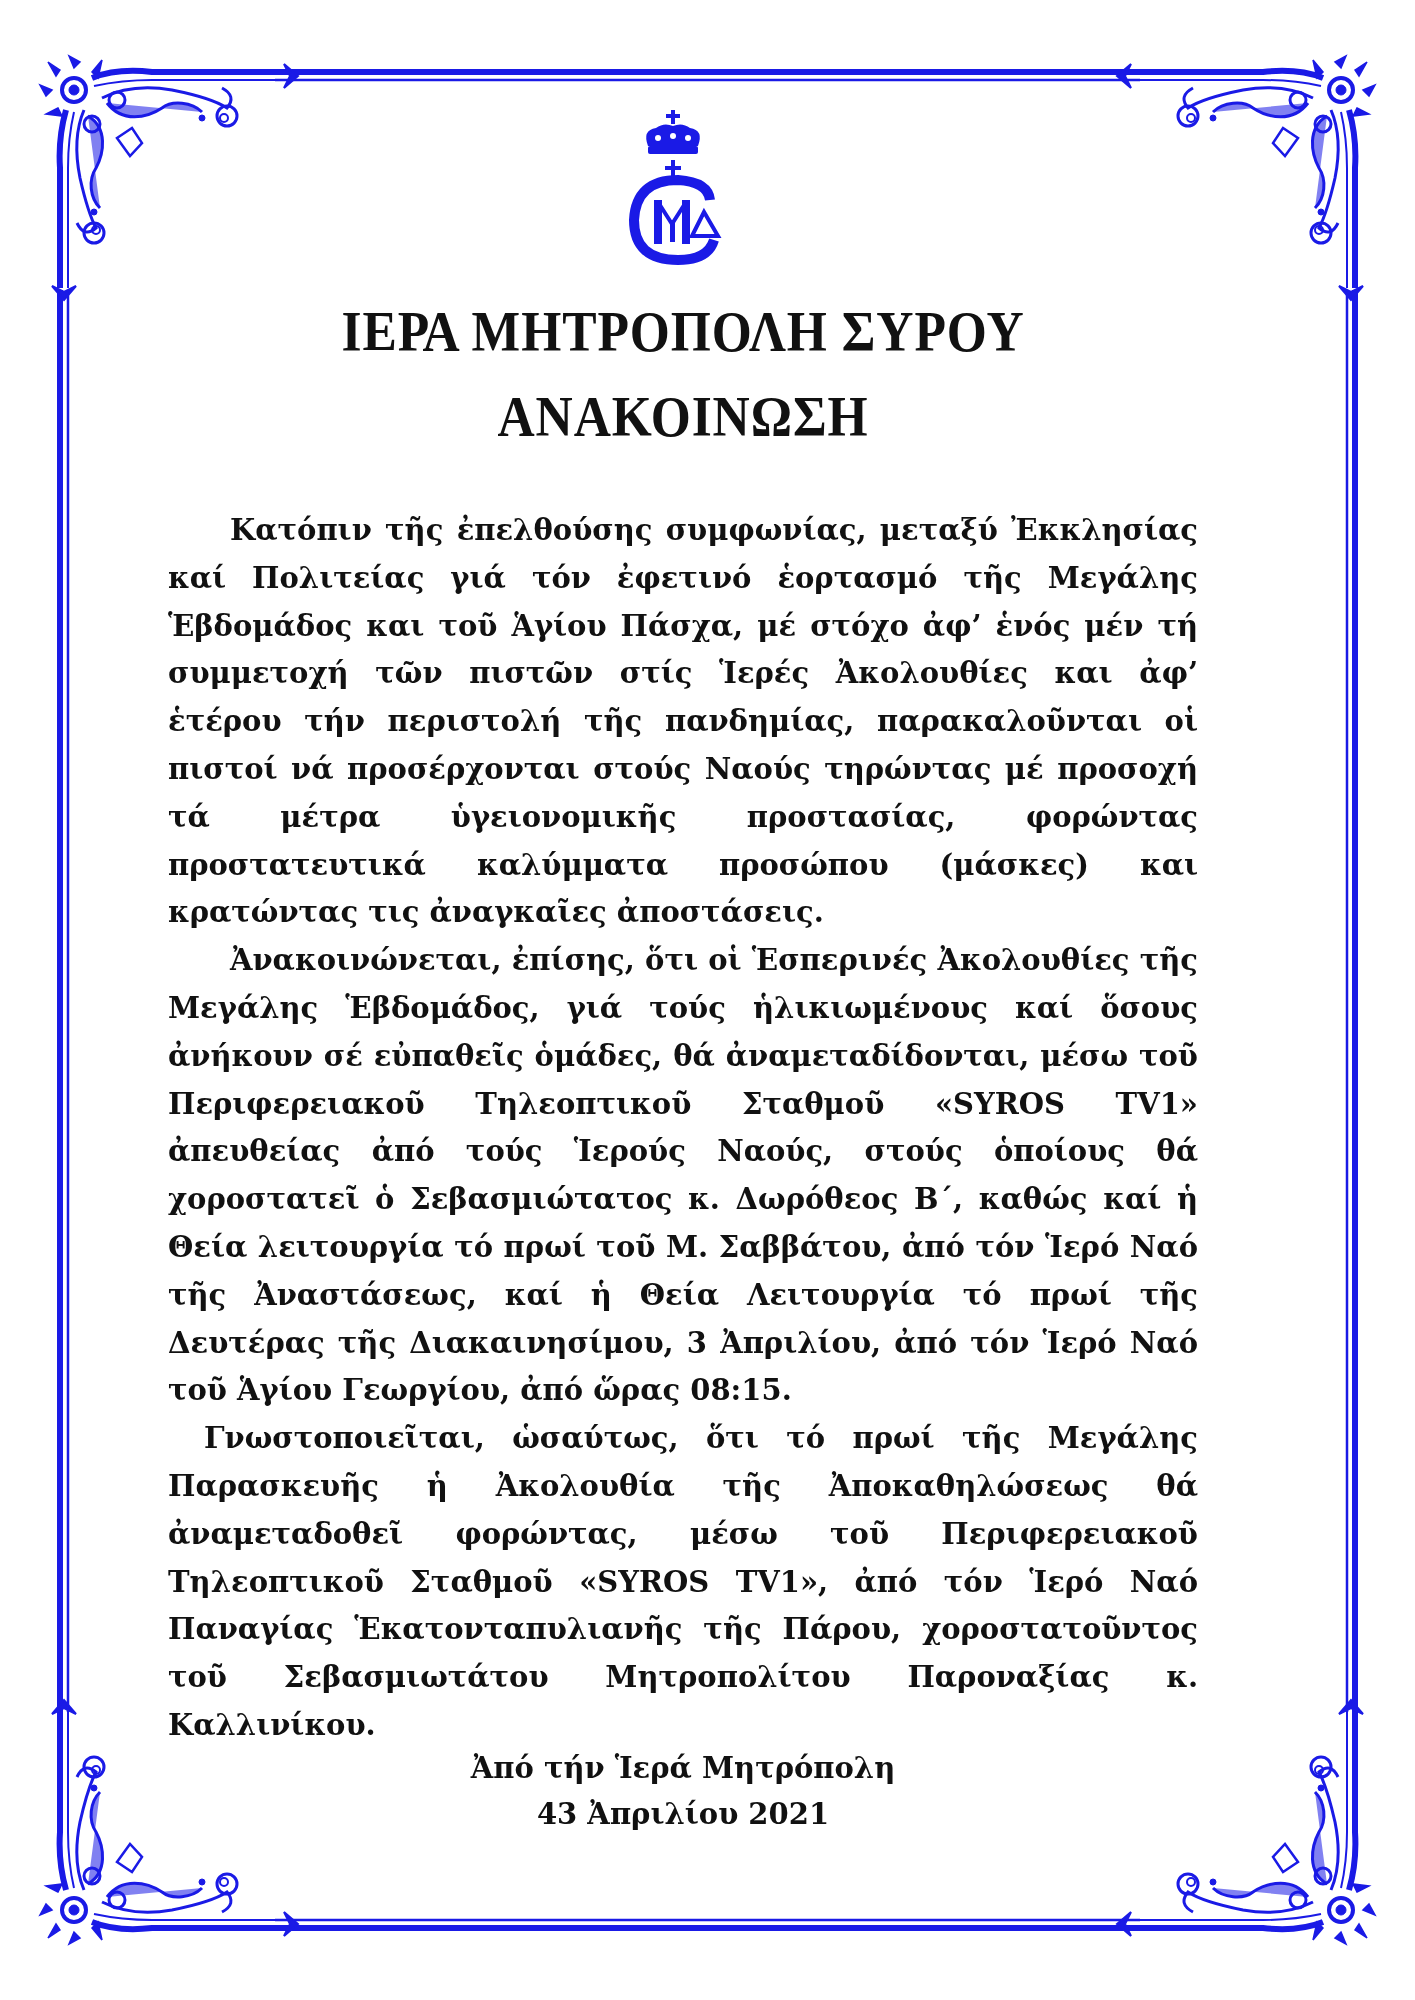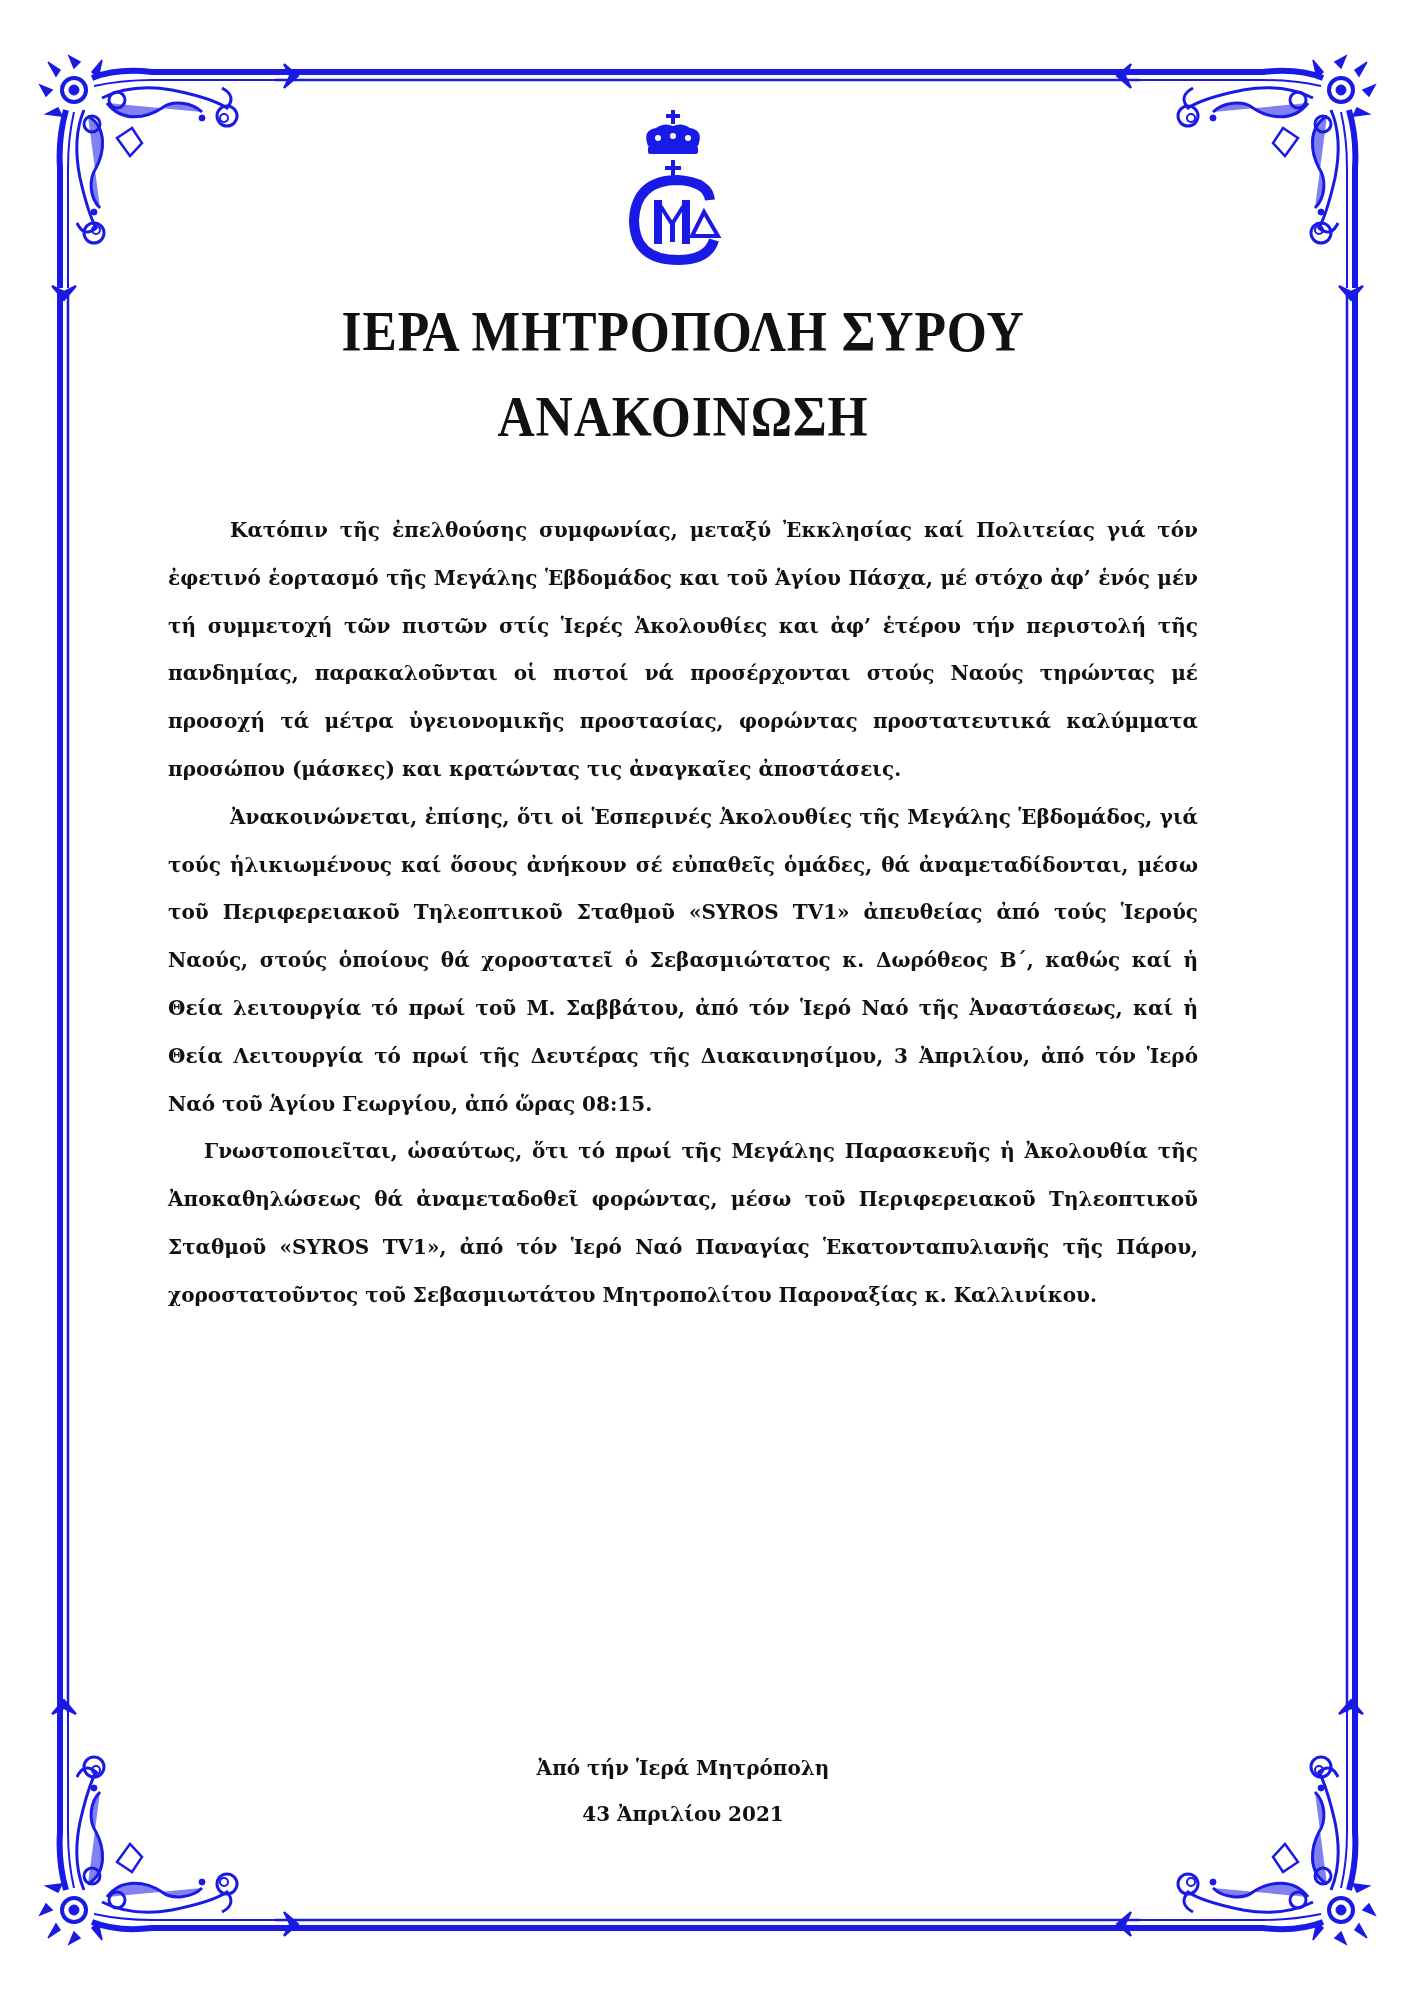--- a/index.html
+++ b/index.html
@@ -16,29 +16,29 @@
       font-family: "Liberation Serif", "DejaVu Serif", serif;
       font-weight: bold; color: #111; font-size: 56px; letter-spacing: 1px;
       transform: scaleX(0.92); transform-origin: center;
       margin: 0;
     }
     .title.t1 { top: 300px; }
     .title.t2 { top: 385px; }
     .body-text {
       position: absolute; left: 0; top: 507px; width: 1030px;
       font-family: "DejaVu Serif", "Liberation Serif", serif;
-      font-weight: bold; font-size: 20px; line-height: 47.8px; color: #111;
+      font-weight: bold; font-size: 29px; line-height: 47.8px; color: #111;
       text-align: justify; text-align-last: left;
     }
     .body-text p { margin: 0; text-indent: 62px; hyphens: none; }
     .body-text p.p3 { text-indent: 36px; }
     .signoff {
       position: absolute; left: 0; top: 1745px; width: 1030px; text-align: center;
       font-family: "DejaVu Serif", "Liberation Serif", serif;
-      font-weight: bold; font-size: 20px; line-height: 46px; color: #111;
+      font-weight: bold; font-size: 29px; line-height: 46px; color: #111;
     }
     .signoff div { margin: 0; }
   </style>
 </head>
 <body>
 
 <div class="frame">
   <svg width="1415" height="2000" viewBox="0 0 1415 2000">
     <defs>
       <g id="corner" fill="none" stroke="#1a1ae6">

